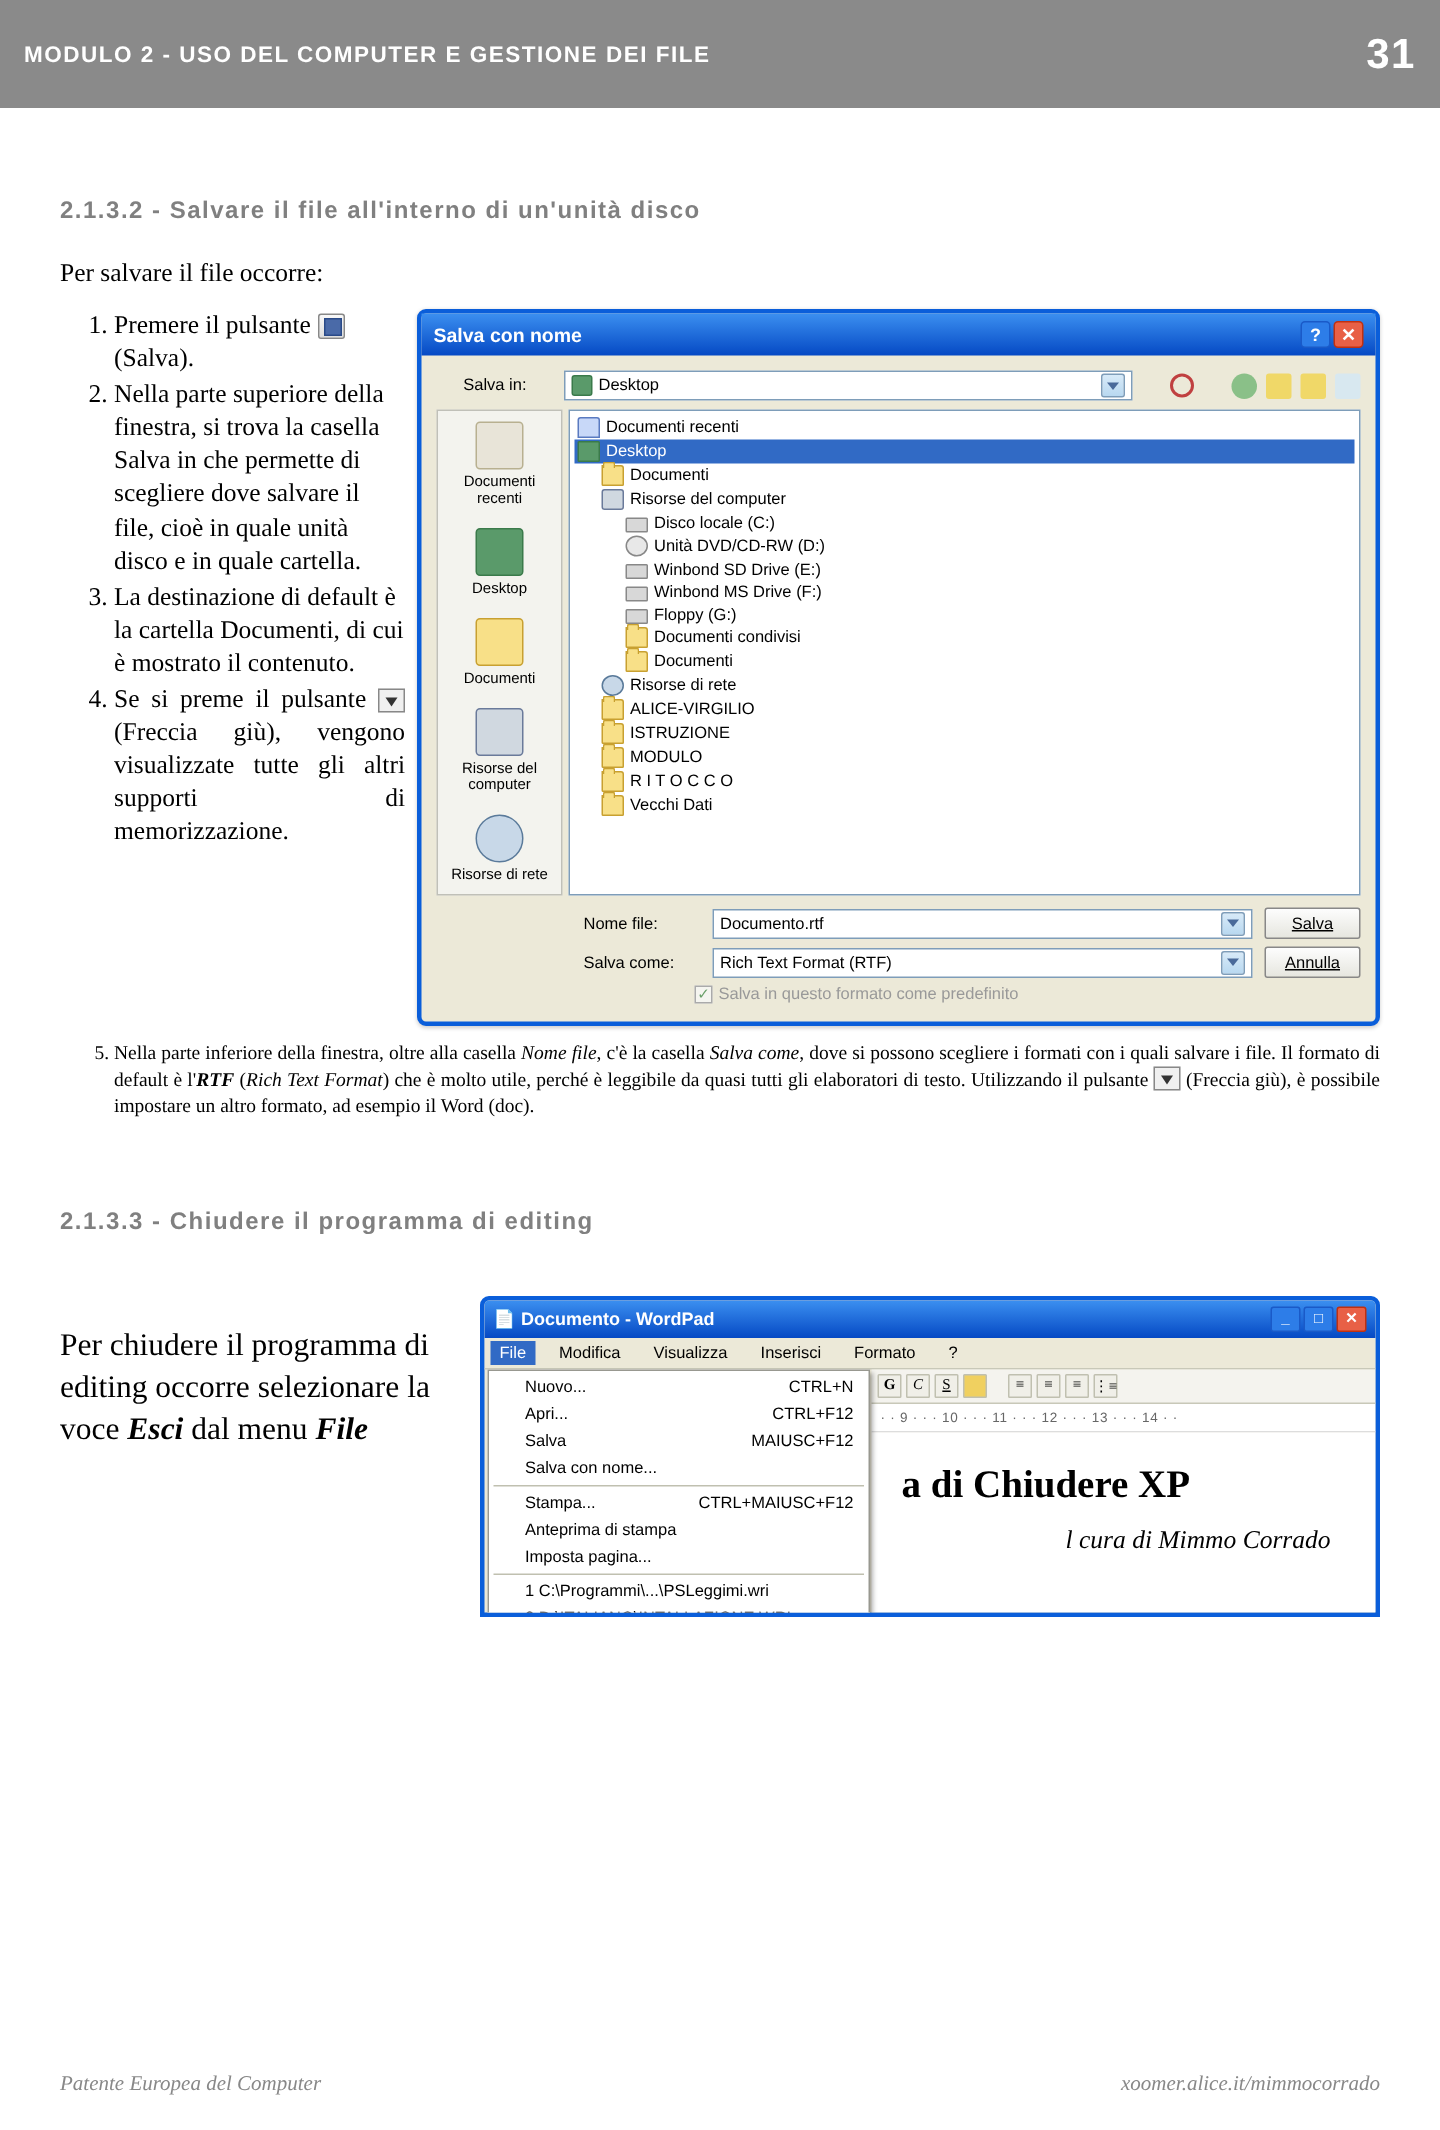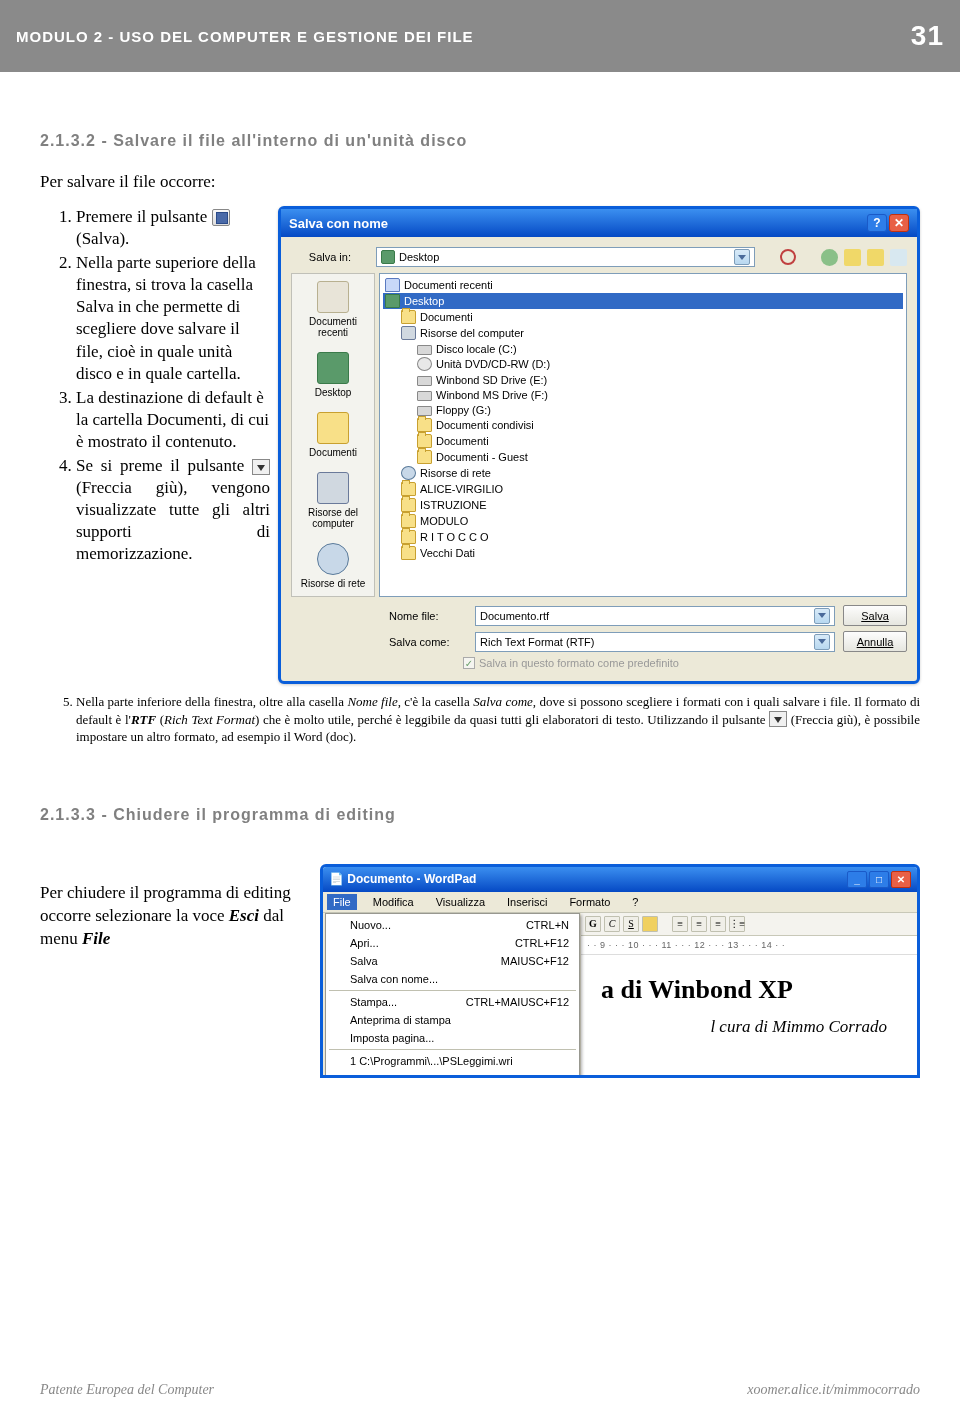--- a/index.html
+++ b/index.html
@@ -68,21 +68,21 @@
   .save-bottom .sb-row .sb-label { width: 78px; }
   .sb-input { flex: 1; background: #fff; border: 1px solid #7e9db9; height: 20px; display: flex; align-items: center; padding: 0 4px; }
   .sb-btn { width: 64px; height: 21px; border: 1px solid #888; background: linear-gradient(#fdfdfd,#e6e6df); border-radius: 2px; display: flex; align-items: center; justify-content: center; font-size: 11px; text-decoration: underline; text-underline-offset: 1px; }
   .sb-check { display: flex; align-items: center; gap: 4px; color: #999; margin-left: 90px; font-size: 11px; }
   .chk { width: 12px; height: 12px; border: 1px solid #aaa; background: #f5f5f0; display: flex; align-items: center; justify-content: center; color: #6aa06a; font-size: 10px; }
   
   .item5 { font-size: 13px; text-align: justify; margin-top: 4px; }
   
   
   .wp-row { display: flex; gap: 10px; margin-top: 40px; }
-  .wp-text { width: 270px; font-size: 17px; line-height: 1.35; padding-top: 18px; }
+  .wp-text { width: 270px; font-size: 21px; line-height: 1.35; padding-top: 18px; }
   .wp-win { flex: 1; border: 3px solid #0a5eda; border-radius: 6px 6px 0 0; background: #ece9d8; font-family: Tahoma, Arial, sans-serif; font-size: 11px; overflow: hidden; }
   .wp-titlebar { background: linear-gradient(#3b8ff0, #0549c4); color: #fff; padding: 4px 6px; display: flex; justify-content: space-between; align-items: center; font-weight: bold; font-size: 12px; }
   .wp-tb-buttons { display: flex; gap: 2px; }
   .wp-tbb { width: 20px; height: 17px; border-radius: 2px; display: flex; align-items: center; justify-content: center; font-size: 10px; font-weight: bold; }
   .wp-min { background: #2d7de8; border: 1px solid #1a5ac8; color: #fff; }
   .wp-max { background: #2d7de8; border: 1px solid #1a5ac8; color: #fff; }
   .wp-close { background: #e86046; border: 1px solid #c03010; color: #fff; }
   .wp-menubar { background: #ece9d8; padding: 2px 4px; display: flex; gap: 10px; font-size: 11px; border-bottom: 1px solid #c8c8b8; }
   .wp-menuitem { padding: 2px 6px; }
   .wp-menuitem.open { background: #316ac5; color: #fff; }
@@ -212,24 +212,20 @@
                   <span>Floppy (G:)</span>
                 </div>
               <div class="fl-item" style="padding-left:34px">
                   <span class="fl-ico ico-folder"></span>
                   <span>Documenti condivisi</span>
                 </div>
               <div class="fl-item" style="padding-left:34px">
                   <span class="fl-ico ico-folder"></span>
                   <span>Documenti</span>
                 </div>
-              <div class="fl-item" style="padding-left:34px">
-                  <span class="fl-ico ico-folder"></span>
-                  <span>Documenti - Guest</span>
-                </div>
               <div class="fl-item" style="padding-left:18px">
                   <span class="fl-ico ico-net"></span>
                   <span>Risorse di rete</span>
                 </div>
               <div class="fl-item" style="padding-left:18px">
                   <span class="fl-ico ico-folder"></span>
                   <span>ALICE-VIRGILIO</span>
                 </div>
               <div class="fl-item" style="padding-left:18px">
                   <span class="fl-ico ico-folder"></span>
@@ -353,21 +349,21 @@
             <span class="wp-tbi" style="text-decoration:underline">S</span>
             <span class="wp-tbi" style="background:#f0d060"></span>
             <span style="width:8px"></span>
             <span class="wp-tbi">≡</span>
             <span class="wp-tbi">≡</span>
             <span class="wp-tbi">≡</span>
             <span class="wp-tbi">⋮≡</span>
           </div>
           <div class="wp-ruler">· · 9 · · · 10 · · · 11 · · · 12 · · · 13 · · · 14 · ·</div>
           <div class="wp-doc">
-            <div class="wp-doc-h1">a di Winbond XP</div>
+            <div class="wp-doc-h1">a di Chiudere XP</div>
             <div class="wp-doc-sub">l cura di Mimmo Corrado</div>
           </div>
         </div>
       </div>
     </div>
   </div>
 
 </div>
 
 <div class="footer">

